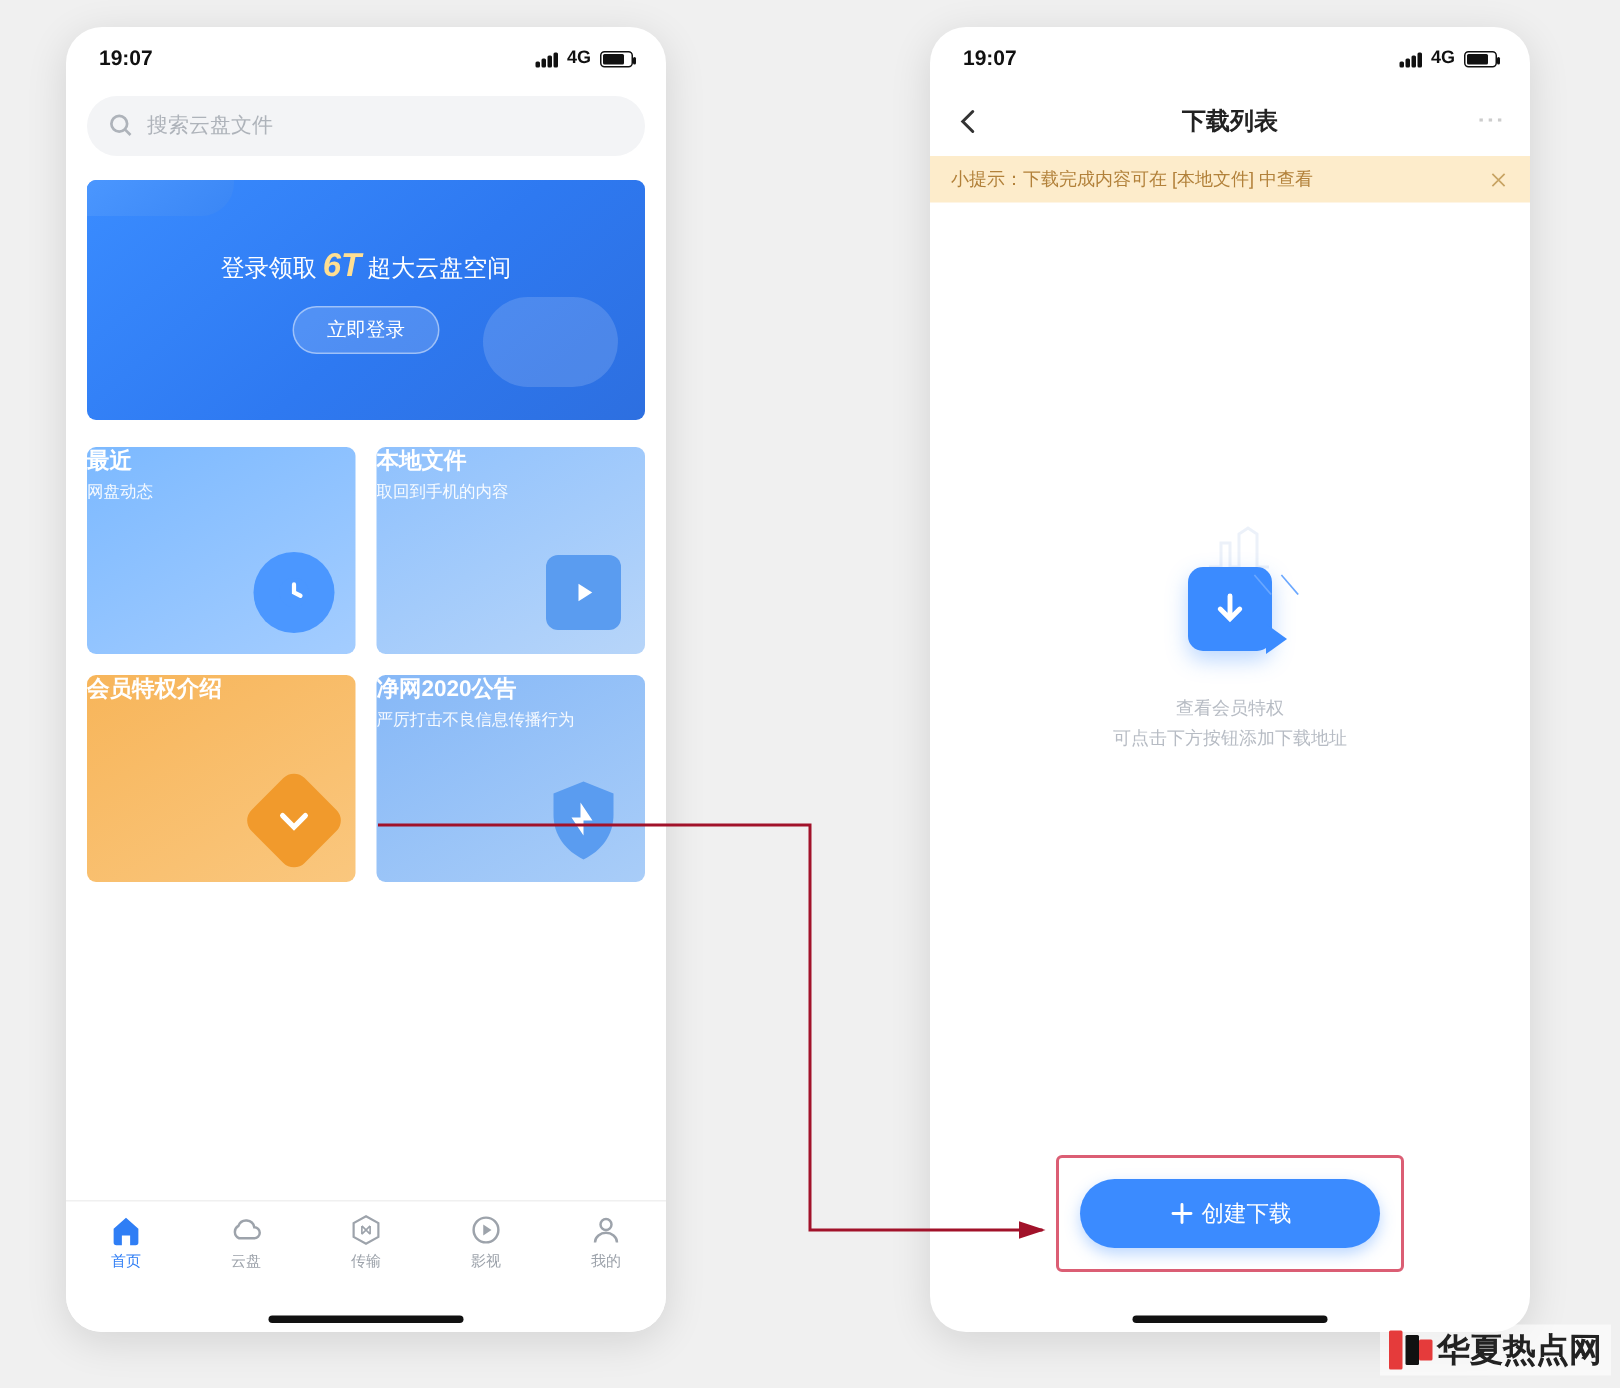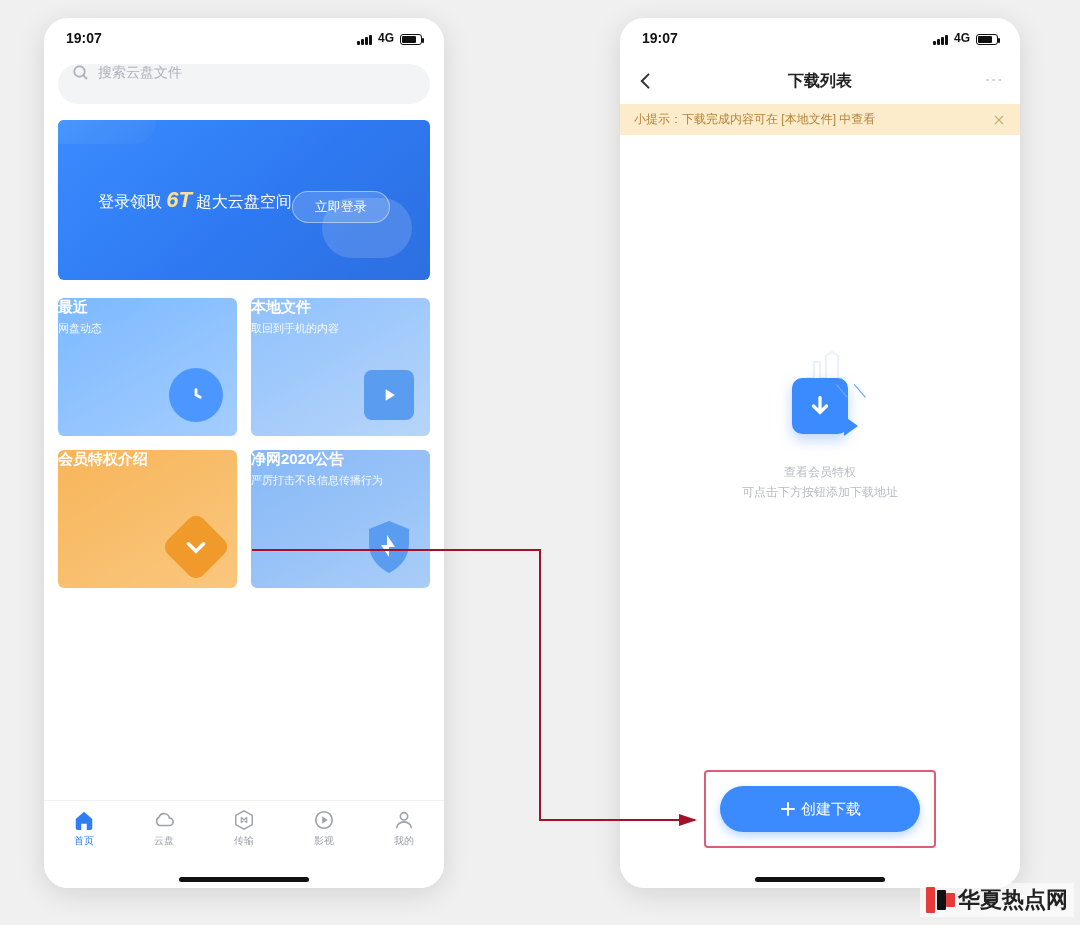--- a/index.html
+++ b/index.html
@@ -45,37 +45,37 @@
   .battery::after{content:"";position:absolute;right:-3px;top:3px;width:2px;height:5px;background:#111;border-radius:1px;}
   .battery::before{content:"";position:absolute;left:1px;top:1px;bottom:1px;width:70%;background:#111;border-radius:1px;}
 
   
   .search-bar {
     margin: 6px 14px 14px;
     height: 40px;
     background: #f3f4f6;
     border-radius: 20px;
     display: flex;
-    align-items: flex-start;
+    align-items: center;
     padding: 0 14px;
     color: #aeb3ba;
     font-size: 14px;
     gap: 8px;
   }
   .search-bar svg { flex:0 0 auto; }
 
   .banner {
     margin: 16px 14px 18px;
     height: 160px;
     background: linear-gradient(140deg,#3a8cff 0%, #2e79f1 55%, #2d6fe0 100%);
     border-radius: 6px;
     position: relative;
     overflow: hidden;
     display:flex;
-    flex-direction:row;
+    flex-direction:column;
     align-items:center;
     justify-content:center;
     color:#fff;
   }
   .banner-tab {
     position:absolute; top:-2px; left:-2px;
     width:100px; height:26px;
     background:linear-gradient(140deg,#4b97ff,#3a86f5);
     border-radius: 6px 0 22px 0;
   }

